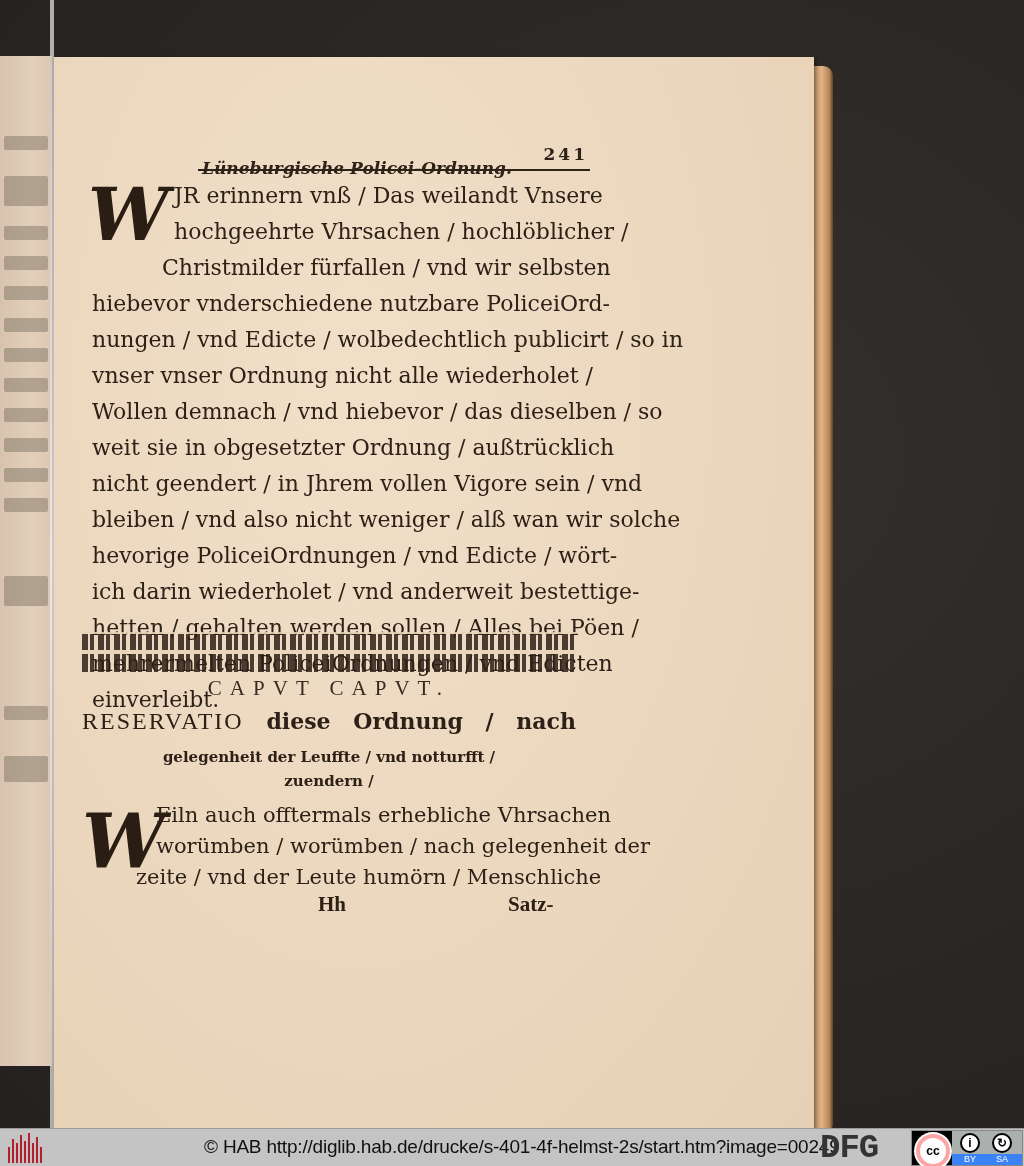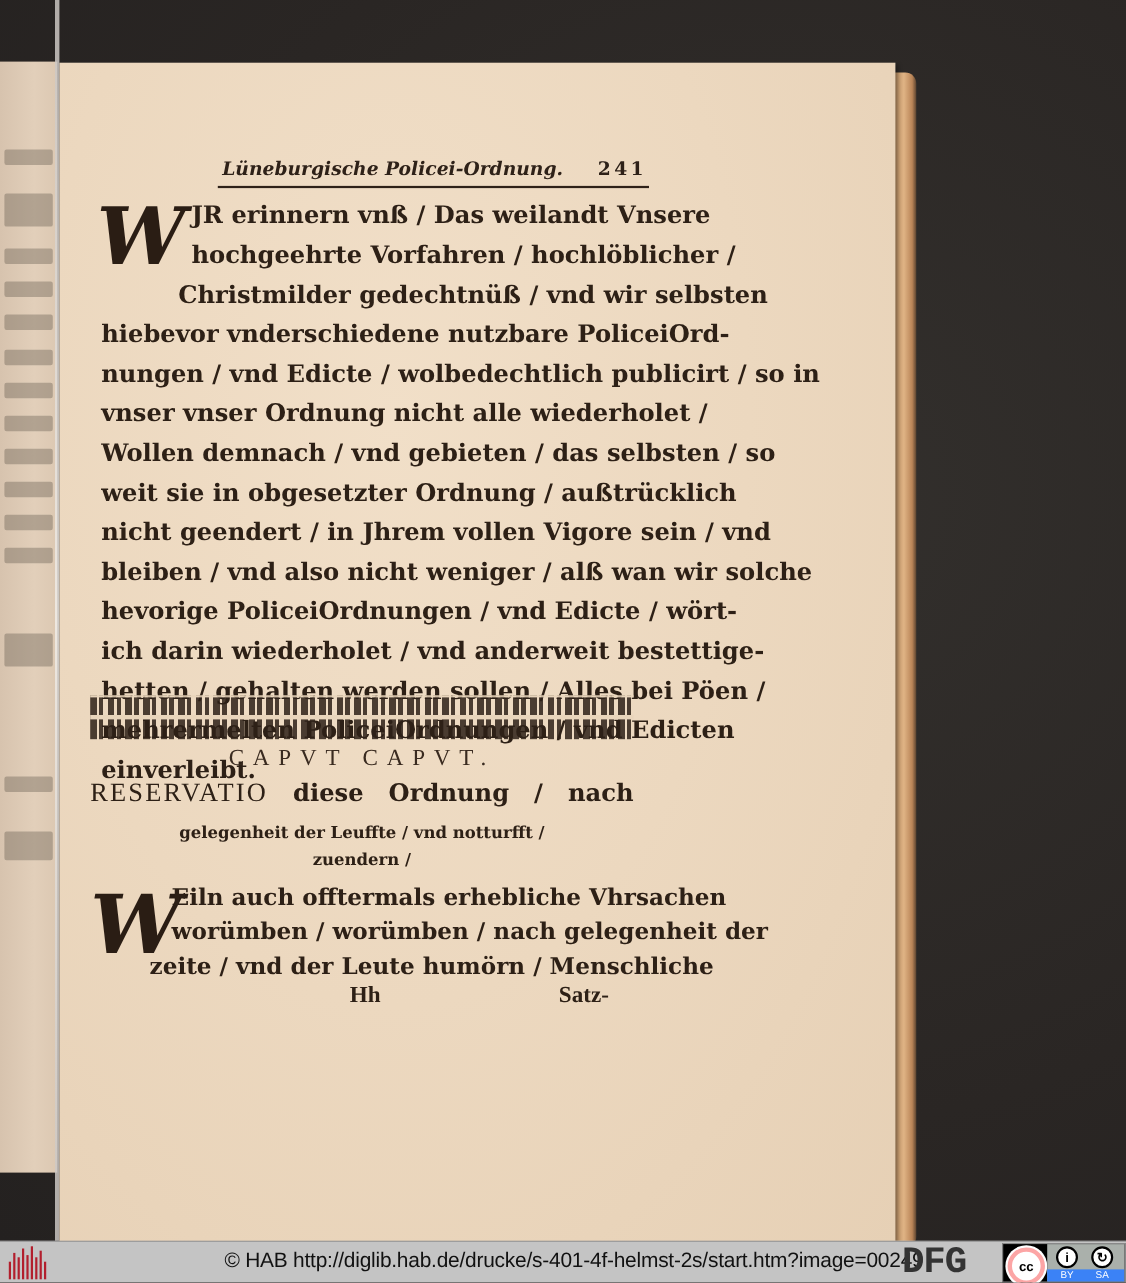--- a/index.html
+++ b/index.html
@@ -40,27 +40,27 @@
   .page-bottom-edge {
     position:absolute; left:54px; top:1128px; width:770px; height:8px;
     background:linear-gradient(180deg,#c9ab86,#8d6d4d);
   }
   .running-head {
     position:absolute; left:198px; top:141px; width:392px; height:28px;
     border-bottom:2px solid #2e2118;
     font-family:"DejaVu Serif", serif; font-weight:bold; font-size:17px;
     color:#2e2118;
   }
-  .running-head .title { position:absolute; left:4px; top:3px; font-style:italic; }
+  .running-head .title { position:absolute; left:4px; top:17px; font-style:italic; }
   .running-head .folio { position:absolute; right:2px; top:3px; letter-spacing:3px; }
   .body-lines {
     position:absolute; left:92px; top:178px; width:494px;
   }
   .line {
-    height:36px; line-height:36px; font-size:22px; font-weight:bold;
+    height:36px; line-height:36px; font-size:22px; font-weight:normal;
     font-family:"DejaVu Serif", serif; color:#2d2016;
     white-space:nowrap; text-align:justify; text-align-last:justify;
   }
   .line.first { padding-left:82px; }
   .line.short { text-align-last:left; }
   .dropcap {
     position:absolute; left:88px; top:182px; font-size:72px; line-height:66px;
     font-weight:bold; color:#2a1d14; font-family:"DejaVu Serif", serif;
     font-style:italic;
   }
@@ -174,26 +174,26 @@
 
 <div class="running-head">
   <span class="title">Lüneburgische Policei-Ordnung.</span>
   <span class="folio">241</span>
 </div>
 
 <div class="dropcap">W</div>
 
 <div class="body-lines">
   <div class="line first">JR erinnern vnß / Das weilandt Vnsere</div>
-  <div class="line first">hochgeehrte Vorfahren / hochlöblicher /</div>
-  <div class="line" style="padding-left:70px">Christmilder gedechtnüß / vnd wir selbsten</div>
+  <div class="line first">hochgeehrte Vhrsachen / hochlöblicher /</div>
+  <div class="line" style="padding-left:70px">Christmilder fürfallen / vnd wir selbsten</div>
   <div class="line">hiebevor vnderschiedene nutzbare PoliceiOrd-</div>
   <div class="line">nungen / vnd Edicte / wolbedechtlich publicirt / so in</div>
   <div class="line">vnser vnser Ordnung nicht alle wiederholet /</div>
-  <div class="line">Wollen demnach / vnd gebieten / das selbsten / so</div>
+  <div class="line">Wollen demnach / vnd hiebevor / das dieselben / so</div>
   <div class="line">weit sie in obgesetzter Ordnung / außtrücklich</div>
   <div class="line">nicht geendert / in Jhrem vollen Vigore sein / vnd</div>
   <div class="line">bleiben / vnd also nicht weniger / alß wan wir solche</div>
   <div class="line">hevorige PoliceiOrdnungen / vnd Edicte / wört-</div>
   <div class="line">ich darin wiederholet / vnd anderweit bestettige-</div>
   <div class="line">hetten / gehalten werden sollen / Alles bei Pöen /</div>
   <div class="line">mehrermelten PoliceiOrdnungen / vnd Edicten</div>
   <div class="line short">einverleibt.</div>
 </div>
 

